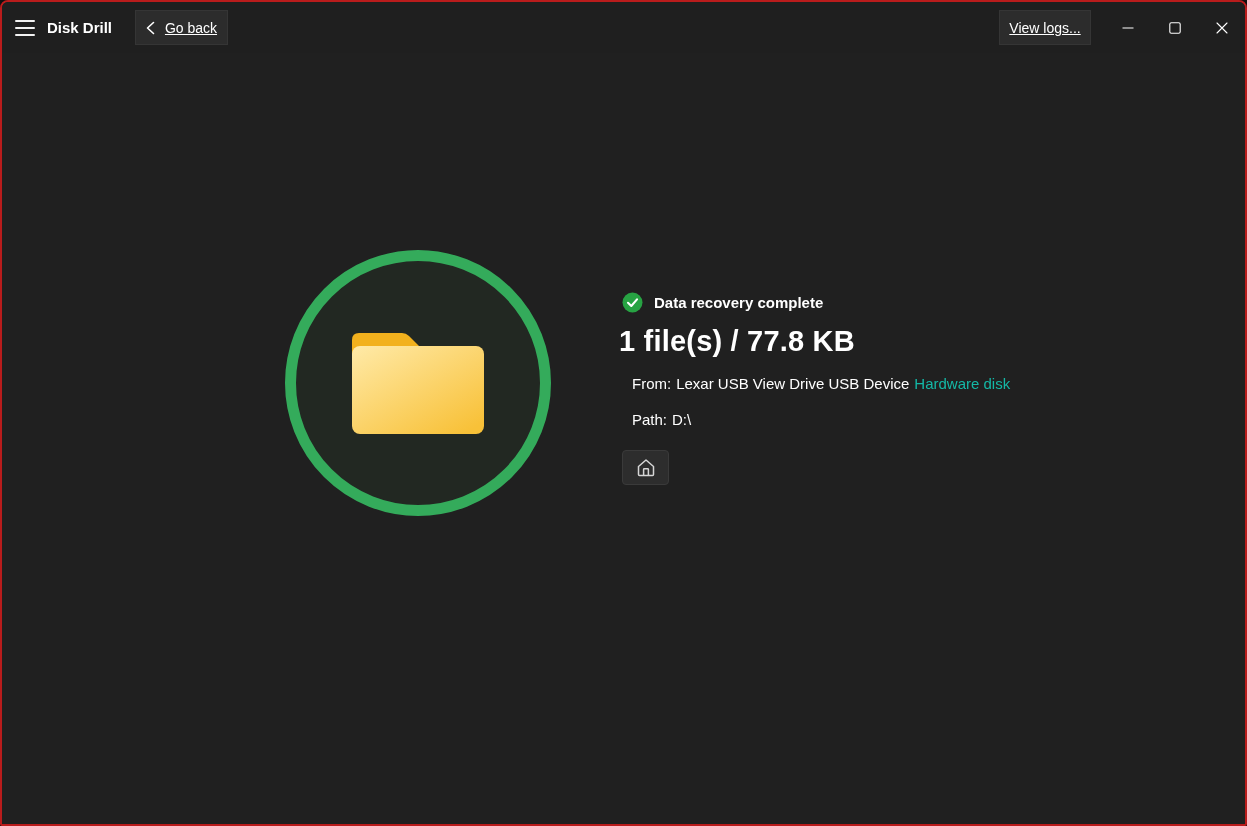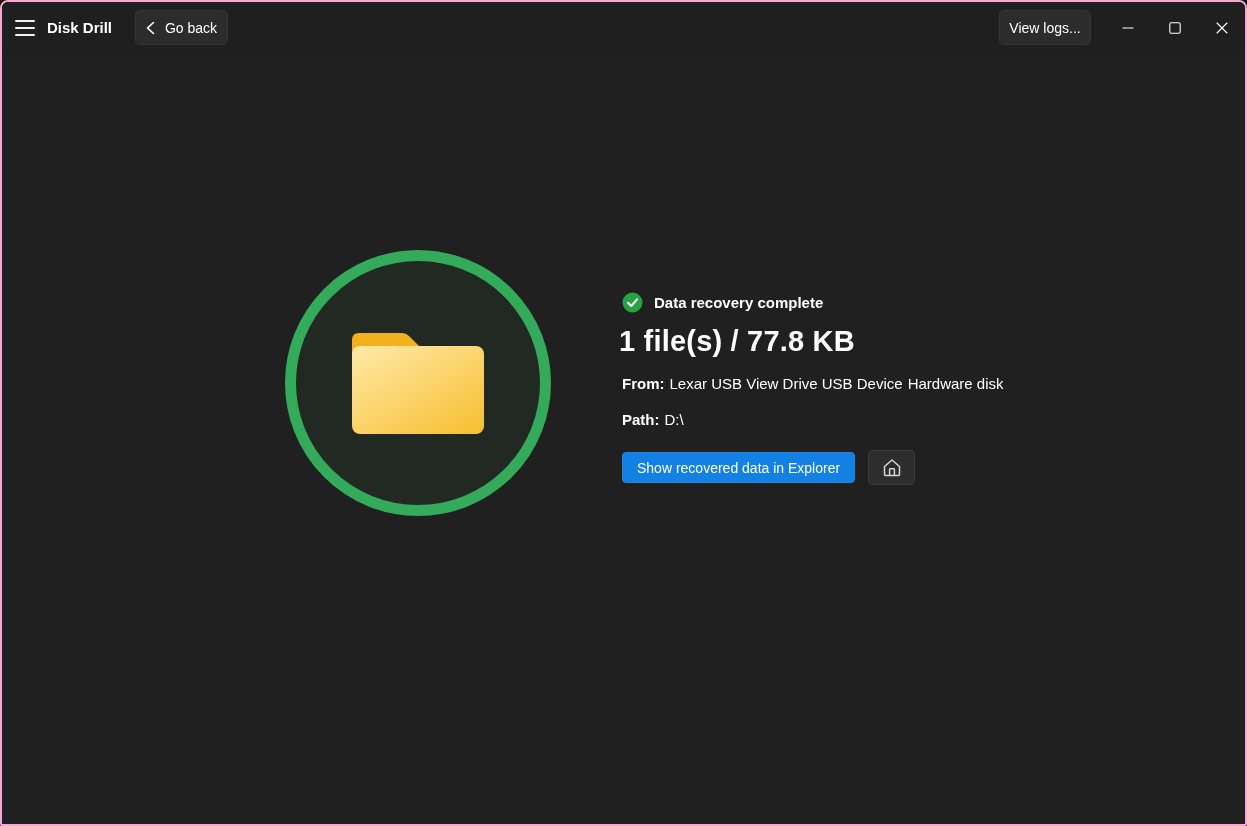--- a/index.html
+++ b/index.html
@@ -7,21 +7,21 @@
   html, body {
     width: 1247px; height: 826px;
     background: #101010;
     font-family: "Liberation Sans", sans-serif;
     overflow: hidden;
   }
   .window {
     position: relative;
     width: 1247px; height: 826px;
     background: #202020;
-    border: 2px solid #f9a8d4;
+    border: 2px solid #b91c1c;
     border-radius: 8px 8px 2px 2px;
     overflow: hidden;
     color: #ffffff;
   }
 
   
   .titlebar {
     position: absolute;
     top: 0; left: 0; right: 0;
     height: 51px;
@@ -40,23 +40,24 @@
   .app-title {
     position: absolute; left: 45px; top: 0; height: 51px;
     display: flex; align-items: center;
     font-size: 15px; font-weight: 700; color: #ffffff;
   }
   .tb-btn {
     position: absolute; top: 8px; height: 35px;
     display: flex; align-items: center; justify-content: center; gap: 9px;
     background: #2c2c2c;
     border: 1px solid #353535;
-    border-radius: 5px;
+    border-radius: 0;
     color: #ffffff; font-size: 14px;
     cursor: pointer;
+    text-decoration: underline;
   }
   .go-back { left: 133px; width: 93px; }
   .view-logs { left: 997px; width: 92px; }
   .chevron-left { width: 10px; height: 14px; display: inline-flex; align-items: center; }
 
   .win-controls {
     position: absolute; right: 0; top: 0; height: 51px;
     display: flex; align-items: stretch;
   }
   .win-btn {
@@ -89,22 +90,22 @@
 
   .summary {
     position: absolute; left: -3px; top: 272px; 
     font-size: 29px; font-weight: 700; color: #ffffff; white-space: nowrap;
     letter-spacing: 0.2px;
   }
 
   .meta-line { position: absolute; left: 0; font-size: 15px; white-space: nowrap; color: #ffffff; }
   .from-line { top: 322px; } 
   .path-line { top: 358px; } 
-  .meta-label { font-weight: 700; margin-right: 5px; }
-  .meta-muted { color: #ffffff; margin-left: 5px; margin-top: 16px; }
+  .meta-label { font-weight: 400; margin-right: 5px; margin-left: 10px; }
+  .meta-muted { color: #14b8a6; margin-left: 5px; margin-top: 16px; }
 
   .actions {
     position: absolute; left: 0; top: 397px; 
     display: flex; align-items: center; gap: 13px;
   }
   .primary-btn {
     height: 31px; padding: 0 14px;
     background: #1380e4;
     border: 1px solid #1f86e6; border-radius: 4px;
     color: #ffffff; font-size: 14px;
@@ -197,21 +198,20 @@
 
       <div class="meta-line from-line">
         <span class="meta-label">From:</span><span>Lexar USB View Drive USB Device</span><span class="meta-muted">Hardware disk</span>
       </div>
 
       <div class="meta-line path-line">
         <span class="meta-label">Path:</span><span>D:\</span>
       </div>
 
       <div class="actions">
-        <div class="primary-btn">Show recovered data in Explorer</div>
         <div class="home-btn">
           <span style="display:inline-flex;">
             <svg width="20" height="19" viewBox="0 0 20 19">
               <path d="M2.5 8.5 L10 2 L17.5 8.5 L17.5 16.5 Q17.5 17.5 16.5 17.5 L3.5 17.5 Q2.5 17.5 2.5 16.5 Z" fill="none" stroke="#d6d6d6" stroke-width="1.5" stroke-linejoin="round"></path>
               <path d="M7.6 17.3 L7.6 11.5 Q7.6 10.8 8.3 10.8 L11.7 10.8 Q12.4 10.8 12.4 11.5 L12.4 17.3" fill="none" stroke="#d6d6d6" stroke-width="1.5" stroke-linejoin="round"></path>
             </svg>
           </span>
         </div>
       </div>
 

